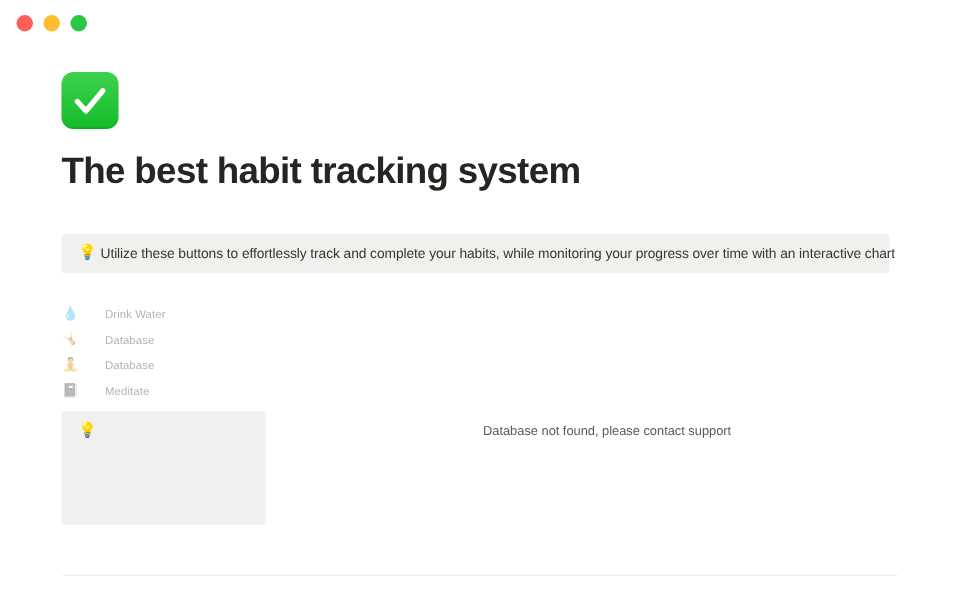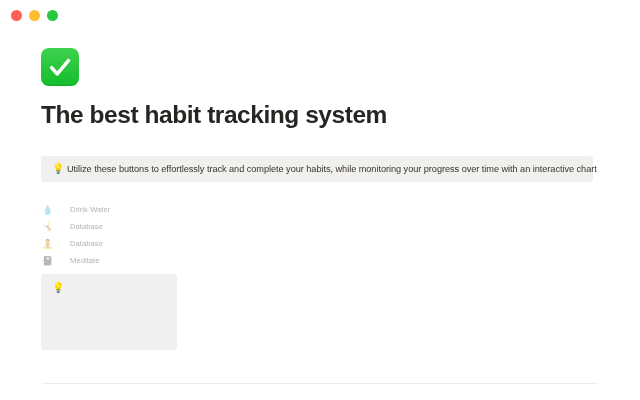--- a/index.html
+++ b/index.html
@@ -261,17 +261,18 @@
         <span class="habit-icon">📓</span>
         <span class="habit-label">Meditate</span>
       </div>
 
     </div>
 
     <div id="callout-bottom" class="callout">
       <span class="callout-emoji">💡</span>
     </div>
 
+    <div id="db-error">Database not found, please contact support</div>
 
     <div id="page-divider"></div>
 
   </div>
 </div>
 
 </body></html>

